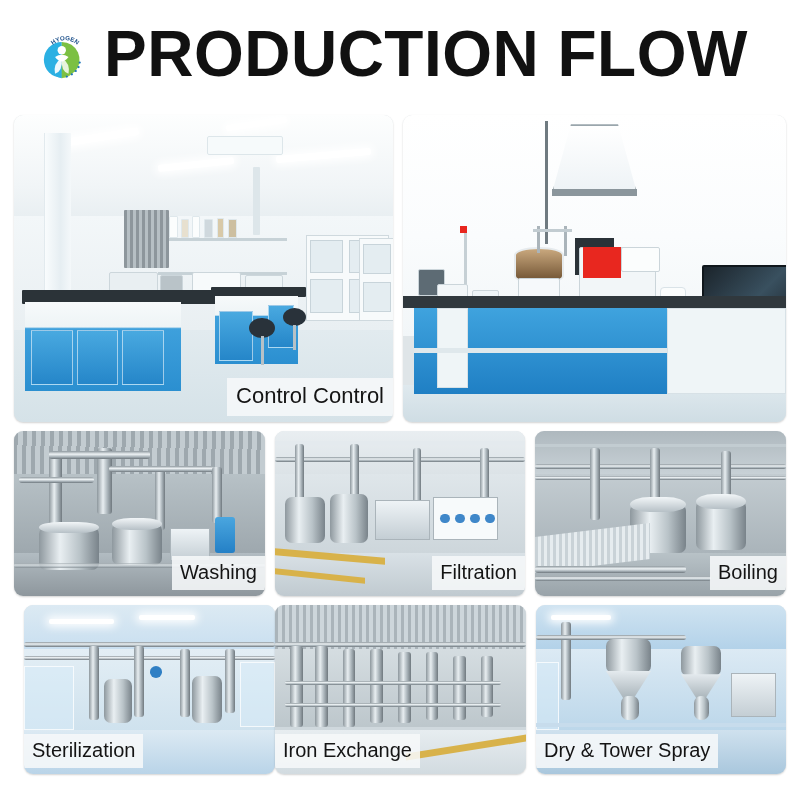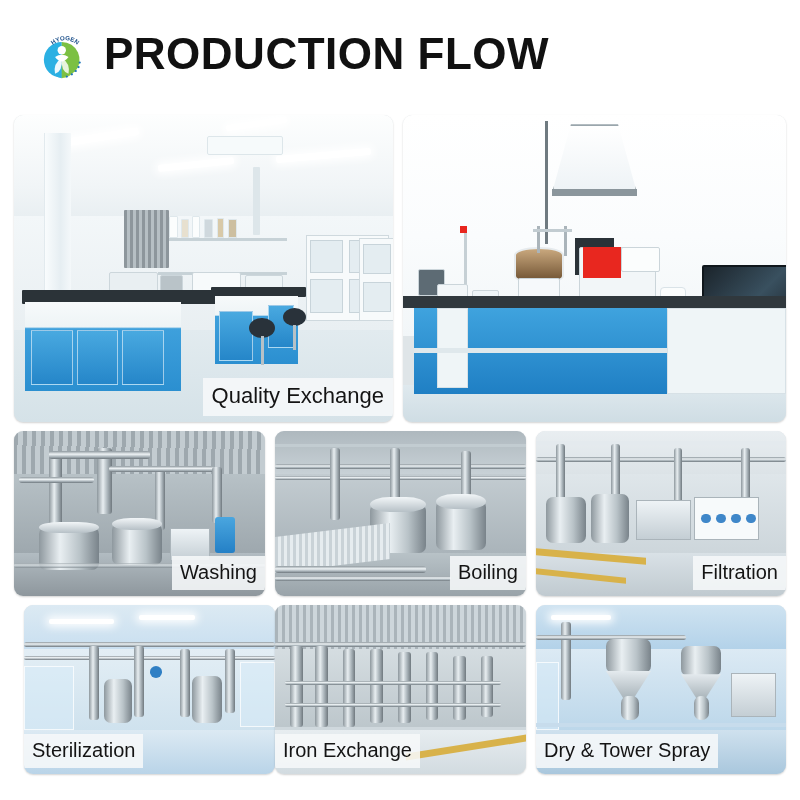--- a/index.html
+++ b/index.html
@@ -16,21 +16,21 @@
     position:absolute; left:0; top:0; width:800px; height:108px;
     display:flex; align-items:center; padding-left:36px;
   }
   .logo-wrap {
     position:relative; width:56px; height:56px; flex:0 0 56px;
     margin-top:6px;
   }
   .logo-svg { display:block; width:56px; height:56px; }
 
   .title {
-    font-size:44px; font-weight:bold; letter-spacing:0.5px;
+    font-size:64px; font-weight:bold; letter-spacing:0.5px;
     color:#111111; line-height:1; margin-left:12px;
     white-space:nowrap; font-family:"Liberation Sans", sans-serif;
   }
 
   
   .grid { position:absolute; left:14px; top:115px; width:772px; height:658px; }
 
   .row { display:flex; width:100%; }
   .row-1 { height:307px; }
   .row-2 { height:165px; margin-top:9px; }
@@ -268,21 +268,21 @@
             <div class="glass" style="left:52%;top:5%;width:40%;height:40%;"></div>
             <div class="glass" style="left:4%;top:52%;width:40%;height:40%;"></div>
             <div class="glass" style="left:52%;top:52%;width:40%;height:40%;"></div>
           </div>
           <div class="qc-storage" style="left:91%;top:40%;width:10%;height:27%;">
             <div class="glass" style="left:8%;top:6%;width:80%;height:38%;"></div>
             <div class="glass" style="left:8%;top:53%;width:80%;height:38%;"></div>
           </div>
         </div>
 
-        <div class="caption cap-br">Quality Exchange</div>
+        <div class="caption cap-br">Control Control</div>
       </div>
 
       <div class="panel r1c2">
         <div class="scene">
           <div class="rd-wall"></div>
             <div class="rd-floor"></div>
 
           <div class="rd-rod" style="left:37%;top:2%;height:40%;"></div>
           <div class="rd-hood" style="left:39%;top:3%;width:22%;height:22%;">
             <div class="body"></div>
@@ -344,20 +344,49 @@
           <div class="tank-top" style="left:10%;top:55%;width:24%;height:7%;"></div>
           <div class="tank" style="left:39%;top:56%;width:20%;height:25%;"></div>
           <div class="tank-top" style="left:39%;top:53%;width:20%;height:7%;"></div>
           <div class="steel-box" style="left:62%;top:59%;width:16%;height:20%;"></div>
           <div class="blue-drum" style="left:80%;top:52%;width:8%;height:22%;"></div>
           <div class="pipe pipe-h" style="left:0%;top:80%;width:100%;height:3%;opacity:.6"></div>
         </div>
         <div class="caption cap-br cap-sm">Washing</div>
       </div>
 
+      <div class="panel r2c3">
+        <div class="fx">
+          <div class="fx-ceil filt-ceil"></div>
+          <div class="fx-mid filt-mid"></div>
+          <div class="fx-floor filt-floor"></div>
+
+          <div class="beam" style="left:0;top:6%;width:100%;height:2.5%;background:#e4eaee;"></div>
+          <div class="pipe pipe-h" style="left:0;top:16%;width:100%;height:3%;"></div>
+          <div class="pipe pipe-v" style="left:8%;top:8%;width:3.5%;height:40%;"></div>
+          <div class="pipe pipe-v" style="left:30%;top:8%;width:3.5%;height:42%;"></div>
+          <div class="pipe pipe-v" style="left:55%;top:10%;width:3.5%;height:38%;"></div>
+          <div class="pipe pipe-v" style="left:82%;top:10%;width:3.5%;height:36%;"></div>
+
+          <div class="tank" style="left:4%;top:40%;width:16%;height:28%;"></div>
+          <div class="tank" style="left:22%;top:38%;width:15%;height:30%;"></div>
+          <div class="steel-box" style="left:40%;top:42%;width:22%;height:24%;"></div>
+          <div class="steel-box" style="left:63%;top:40%;width:26%;height:26%;background:#f7fafb;"></div>
+
+          <div class="valve" style="left:66%;top:50%;width:4%;height:6%;"></div>
+          <div class="valve" style="left:72%;top:50%;width:4%;height:6%;"></div>
+          <div class="valve" style="left:78%;top:50%;width:4%;height:6%;"></div>
+          <div class="valve" style="left:84%;top:50%;width:4%;height:6%;"></div>
+
+          <div class="yellowline" style="left:0;top:74%;width:44%;height:4%;transform:skewY(5deg);"></div>
+          <div class="yellowline" style="left:0;top:86%;width:36%;height:3.5%;transform:skewY(6deg);"></div>
+        </div>
+        <div class="caption cap-br cap-sm">Filtration</div>
+      </div>
+
       <div class="panel r2c2">
         <div class="fx">
           <div class="fx-ceil boil-ceil"></div>
           <div class="fx-mid boil-mid"></div>
           <div class="fx-floor boil-floor"></div>
 
           <div class="beam" style="left:0;top:8%;width:100%;height:2%;"></div>
           <div class="pipe pipe-h" style="left:0;top:20%;width:100%;height:3%;"></div>
           <div class="pipe pipe-h" style="left:0;top:27%;width:100%;height:2.5%;"></div>
           <div class="pipe pipe-v" style="left:22%;top:10%;width:4%;height:44%;"></div>
@@ -367,49 +396,20 @@
           <div class="tank" style="left:38%;top:44%;width:22%;height:30%;"></div>
           <div class="tank-top" style="left:38%;top:40%;width:22%;height:9%;"></div>
           <div class="tank" style="left:64%;top:42%;width:20%;height:30%;"></div>
           <div class="tank-top" style="left:64%;top:38%;width:20%;height:9%;"></div>
 
           <div class="slat" style="left:0;top:60%;width:46%;height:22%;transform:skewY(-7deg);"></div>
           <div class="pipe pipe-h" style="left:0;top:82%;width:60%;height:4%;"></div>
           <div class="pipe pipe-h" style="left:0;top:88%;width:70%;height:3%;"></div>
         </div>
         <div class="caption cap-br cap-sm">Boiling</div>
-      </div>
-
-      <div class="panel r2c3">
-        <div class="fx">
-          <div class="fx-ceil filt-ceil"></div>
-          <div class="fx-mid filt-mid"></div>
-          <div class="fx-floor filt-floor"></div>
-
-          <div class="beam" style="left:0;top:6%;width:100%;height:2.5%;background:#e4eaee;"></div>
-          <div class="pipe pipe-h" style="left:0;top:16%;width:100%;height:3%;"></div>
-          <div class="pipe pipe-v" style="left:8%;top:8%;width:3.5%;height:40%;"></div>
-          <div class="pipe pipe-v" style="left:30%;top:8%;width:3.5%;height:42%;"></div>
-          <div class="pipe pipe-v" style="left:55%;top:10%;width:3.5%;height:38%;"></div>
-          <div class="pipe pipe-v" style="left:82%;top:10%;width:3.5%;height:36%;"></div>
-
-          <div class="tank" style="left:4%;top:40%;width:16%;height:28%;"></div>
-          <div class="tank" style="left:22%;top:38%;width:15%;height:30%;"></div>
-          <div class="steel-box" style="left:40%;top:42%;width:22%;height:24%;"></div>
-          <div class="steel-box" style="left:63%;top:40%;width:26%;height:26%;background:#f7fafb;"></div>
-
-          <div class="valve" style="left:66%;top:50%;width:4%;height:6%;"></div>
-          <div class="valve" style="left:72%;top:50%;width:4%;height:6%;"></div>
-          <div class="valve" style="left:78%;top:50%;width:4%;height:6%;"></div>
-          <div class="valve" style="left:84%;top:50%;width:4%;height:6%;"></div>
-
-          <div class="yellowline" style="left:0;top:74%;width:44%;height:4%;transform:skewY(5deg);"></div>
-          <div class="yellowline" style="left:0;top:86%;width:36%;height:3.5%;transform:skewY(6deg);"></div>
-        </div>
-        <div class="caption cap-br cap-sm">Filtration</div>
       </div>
     </div>
 
     <div class="row row-3">
 
       <div class="panel r3c2">
         <div class="fx">
           <div class="fx-ceil ster-ceil"></div>
           <div class="fx-mid ster-mid"></div>
           <div class="fx-floor ster-floor"></div>

